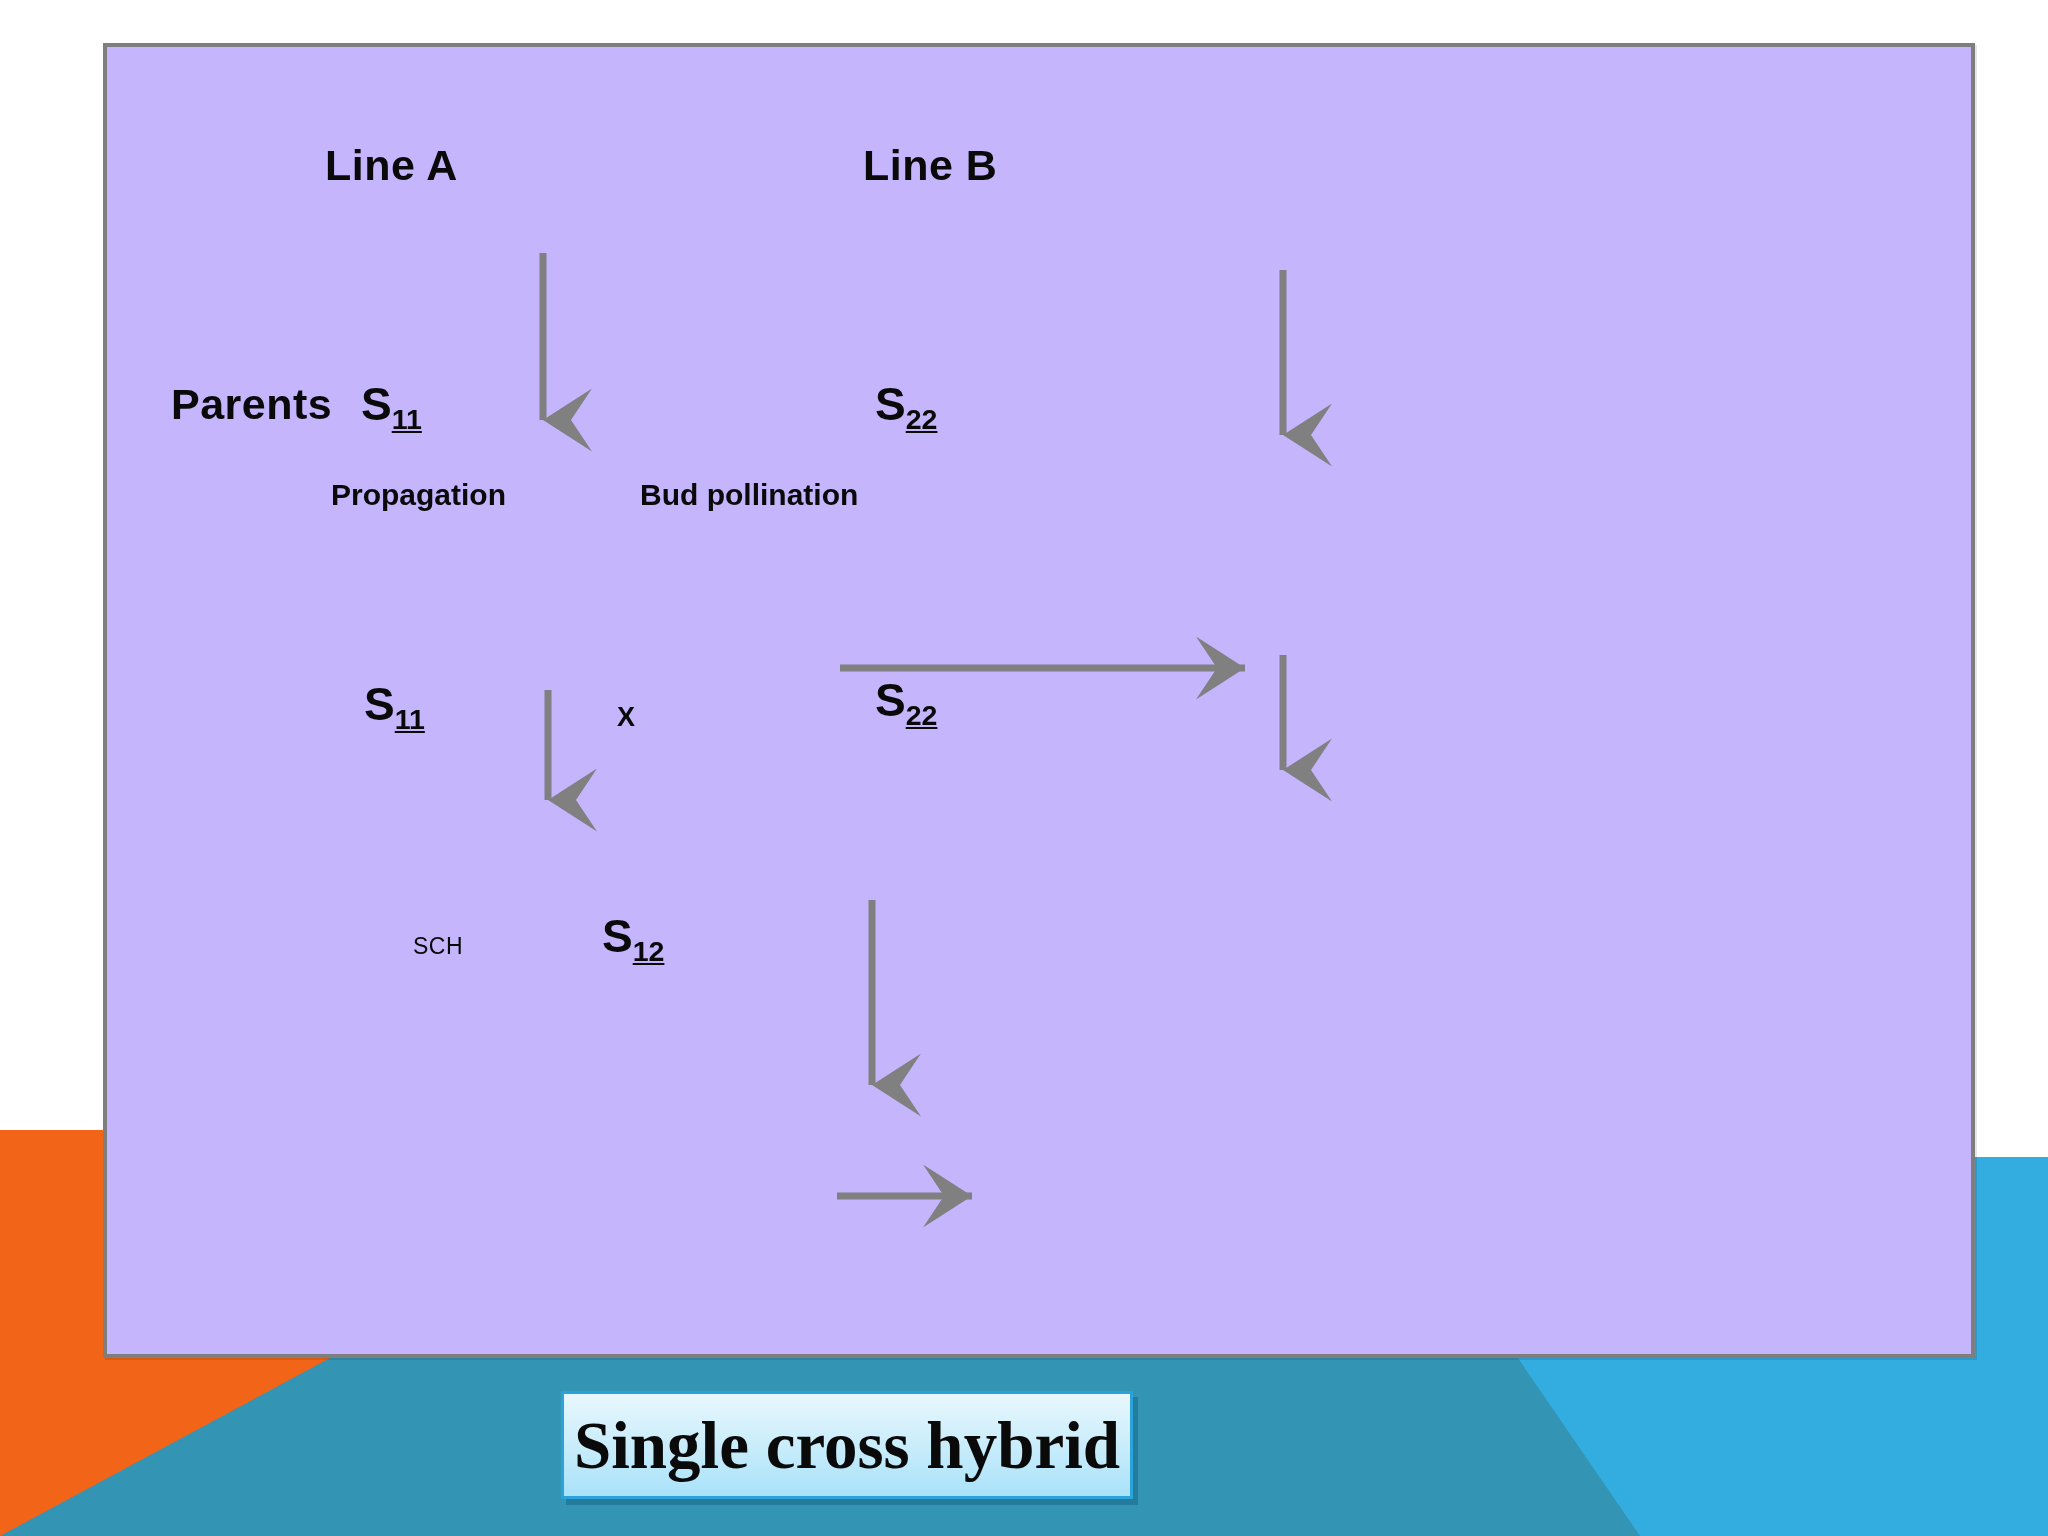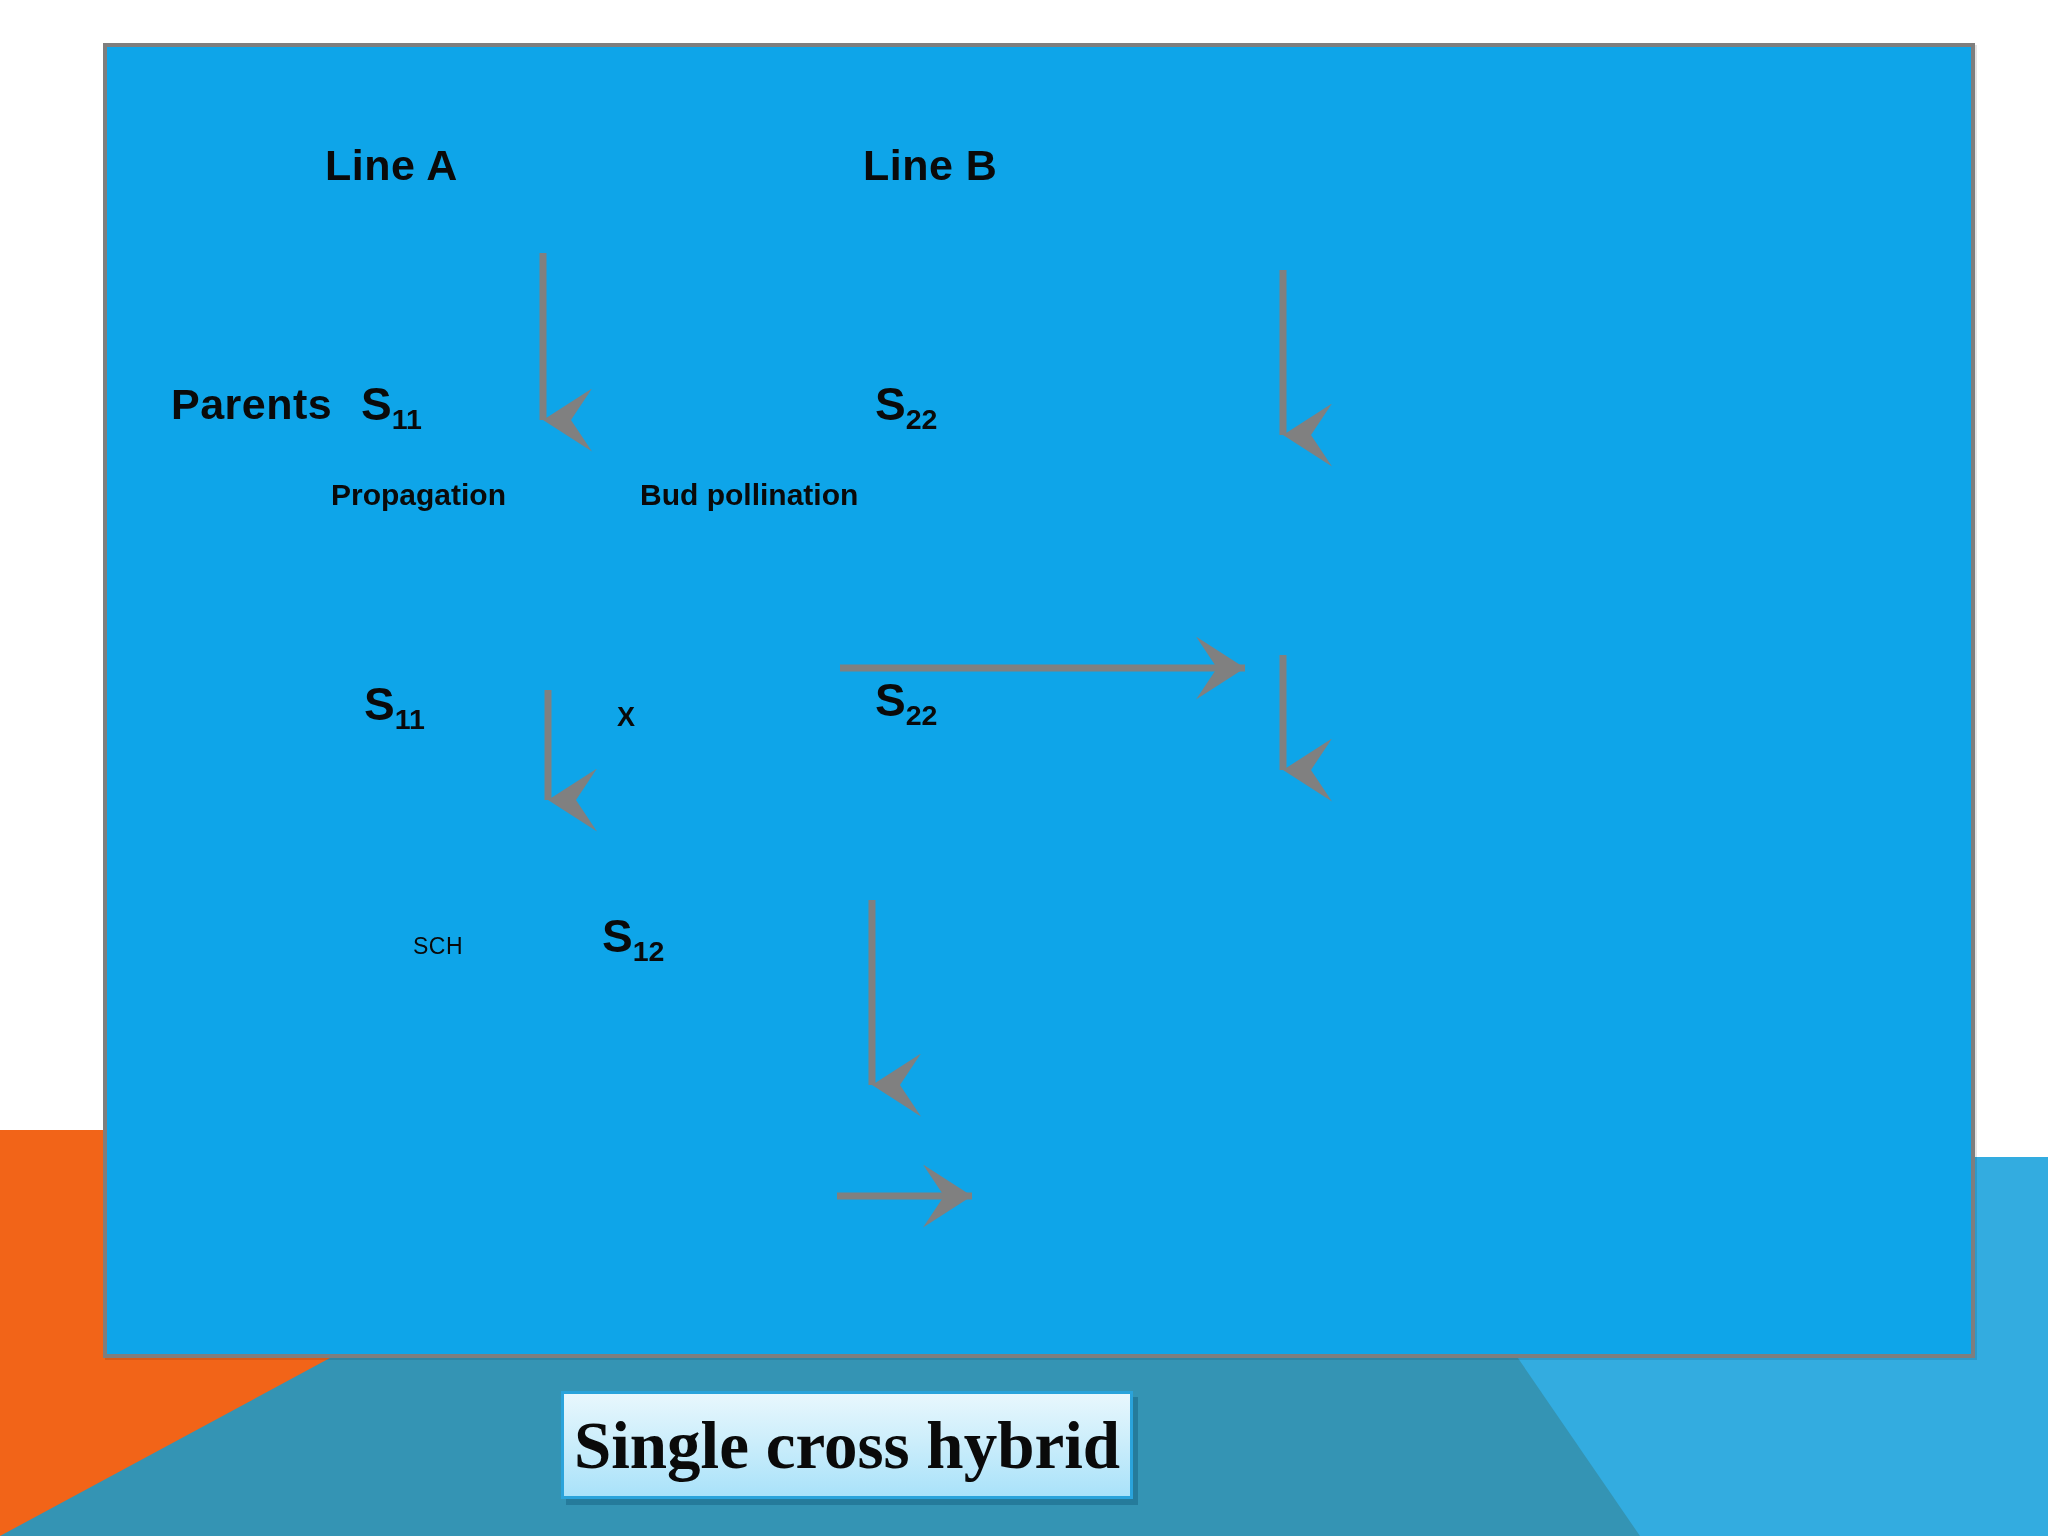--- a/index.html
+++ b/index.html
@@ -9,38 +9,38 @@
     font-family:"Liberation Sans",sans-serif;
   }
 
   
   #bg-shapes{position:absolute;left:0;top:0;width:2048px;height:1536px;}
 
   
   #panel{
     position:absolute;left:103px;top:43px;
     width:1872px;height:1315px;
-    background:#0ea5e9;
+    background:#c4b5fd;
     border:4px solid #7E7E7E;
     box-sizing:border-box;
     box-shadow:2px 2px 0 rgba(0,0,0,.10);
   }
 
   
   .lbl{position:absolute;white-space:nowrap;color:#0a0a0a;}
   .hdr{font-size:43px;font-weight:bold;letter-spacing:.5px;}
   .big{font-size:46px;font-weight:bold;}
   .mid{font-size:30px;font-weight:bold;}
   .sml{font-size:23px;font-weight:normal;letter-spacing:.5px;}
   .xm {font-size:27px;font-weight:bold;}
   .serif-line{
     font-family:"Liberation Serif",serif;
     font-size:42px;color:#111;white-space:nowrap;position:absolute;
   }
-  sub{font-size:.62em;line-height:0;vertical-align:-.32em;font-weight:bold;}
+  sub{font-size:.62em;line-height:0;vertical-align:-.32em;font-weight:bold;text-decoration:underline;}
 
   
   #arrows{position:absolute;left:0;top:0;width:2048px;height:1536px;pointer-events:none;}
 
   
   #banner{
     position:absolute;left:561px;top:1391px;
     width:572px;height:108px;
     background:linear-gradient(to bottom,#E8F7FD 0%,#CDEEFB 45%,#A9E2FA 100%);
     border:3px solid #2AA3DB;

